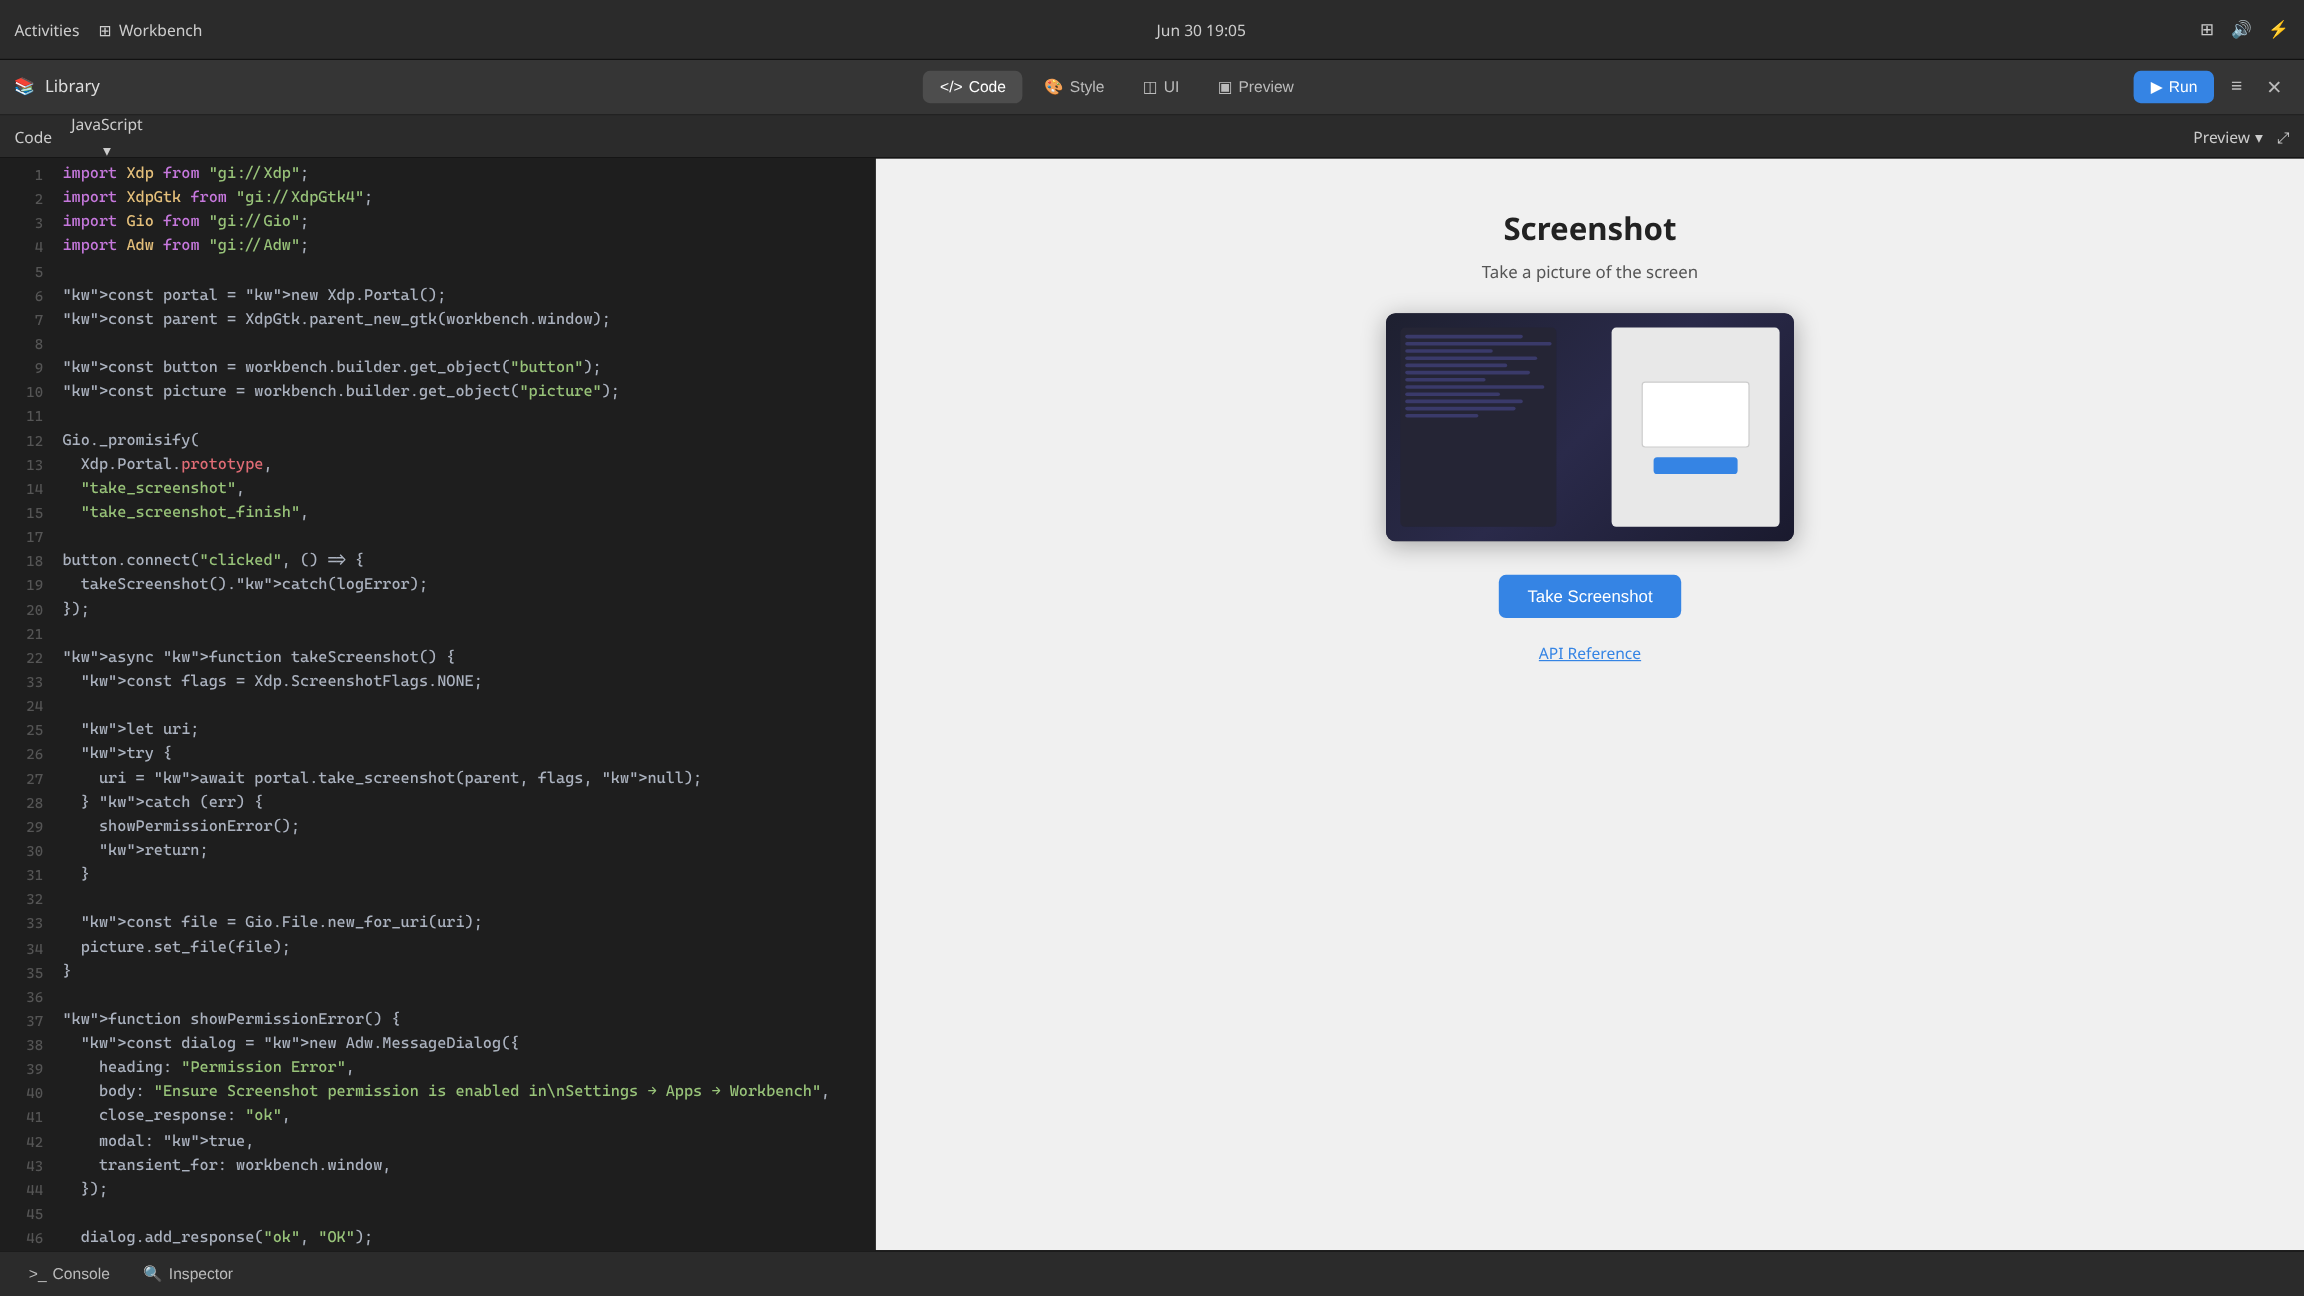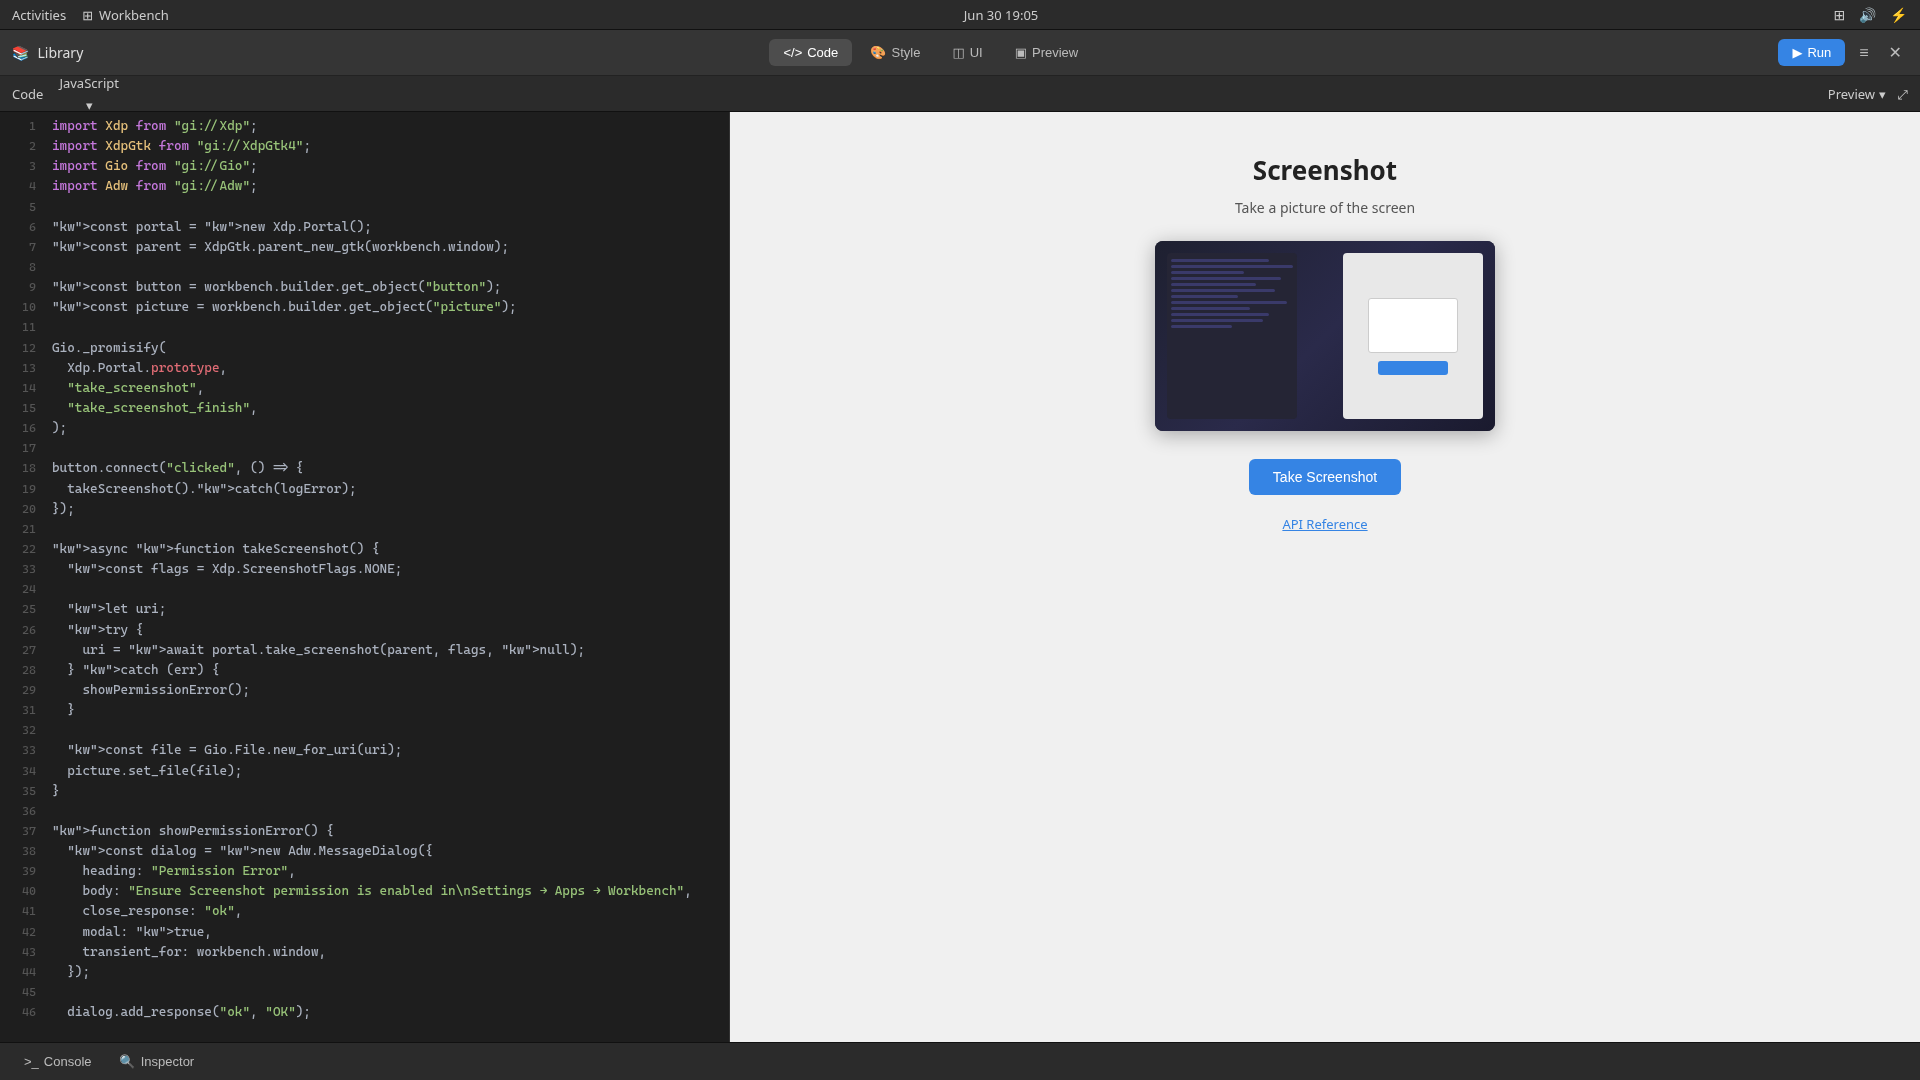--- a/index.html
+++ b/index.html
@@ -10,21 +10,21 @@
       width: 1920px;
       height: 1080px;
       overflow: hidden;
       display: flex;
       flex-direction: column;
     }
 
     
     #topbar {
       background: #2b2b2b;
-      height: 30px;
+      height: 50px;
       display: flex;
       align-items: center;
       justify-content: space-between;
       padding: 0 12px;
       border-bottom: 1px solid #111;
       flex-shrink: 0;
     }
     #topbar-left {
       display: flex;
       align-items: center;
@@ -457,24 +457,20 @@
       </div>
       <div class="code-line">
         <span class="line-num">14</span>
         <span class="code-content">  <span class="str">"take_screenshot"</span>,</span>
       </div>
       <div class="code-line">
         <span class="line-num">15</span>
         <span class="code-content">  <span class="str">"take_screenshot_finish"</span>,</span>
       </div>
       <div class="code-line">
-        <span class="line-num">16</span>
-        <span class="code-content">);</span>
-      </div>
-      <div class="code-line">
         <span class="line-num">17</span>
         <span class="code-content">&nbsp;</span>
       </div>
       <div class="code-line">
         <span class="line-num">18</span>
         <span class="code-content">button.connect(<span class="str">"clicked"</span>, () =&gt; {</span>
       </div>
       <div class="code-line">
         <span class="line-num">19</span>
         <span class="code-content">  takeScreenshot().<span class="&lt;span">"kw"</span>&gt;catch(logError);</span>
@@ -511,20 +507,24 @@
         <span class="line-num">27</span>
         <span class="code-content">    uri = <span class="&lt;span">"kw"</span>&gt;await portal.take_screenshot(parent, flags, <span class="&lt;span">"kw"</span>&gt;null);</span>
       </div>
       <div class="code-line">
         <span class="line-num">28</span>
         <span class="code-content">  } <span class="&lt;span">"kw"</span>&gt;catch (err) {</span>
       </div>
       <div class="code-line">
         <span class="line-num">29</span>
         <span class="code-content">    showPermissionError();</span>
+      </div>
+      <div class="code-line">
+        <span class="line-num">30</span>
+        <span class="code-content">    <span class="&lt;span">"kw"</span>&gt;return;</span>
       </div>
       <div class="code-line">
         <span class="line-num">31</span>
         <span class="code-content">  }</span>
       </div>
       <div class="code-line">
         <span class="line-num">32</span>
         <span class="code-content">&nbsp;</span>
       </div>
       <div class="code-line">

